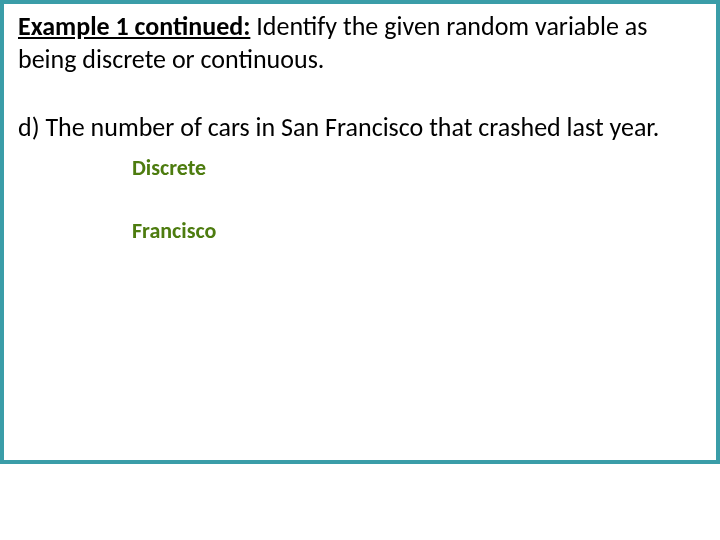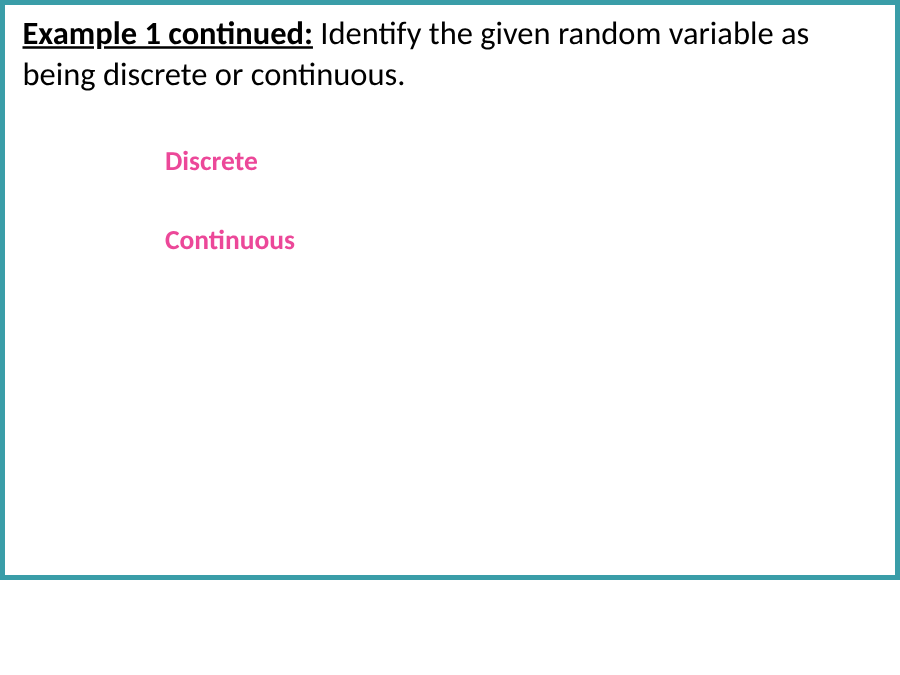--- a/index.html
+++ b/index.html
@@ -27,36 +27,37 @@
   }
   .hr-gap { height: 30px; }
   .question {
     font-size: 26px;
     line-height: 1.25;
     margin-top: 6px;
   }
   .answer {
     font-size: 22px;
     font-weight: 700;
-    color: #ec4899;
+    color: #4d7c0f;
     margin-left: 114px;
     margin-top: 10px;
   }
   .gap2 { height: 26px; }
 </style>
 </head>
 <body>
 
 <div class="slide">
 
   <p class="heading">
     <span class="bold">Example 1 continued:</span><span> Identify the given random variable as being discrete or continuous.</span>
   </p>
 
   <div class="hr-gap"></div>
 
+  <p class="question">d) The number of cars in San Francisco that crashed last year.</p>
   <p class="answer">Discrete</p>
 
   <div class="gap2"></div>
 
-  <p class="answer">Continuous</p>
+  <p class="answer">Francisco</p>
 
 </div>
 
 </body></html>

